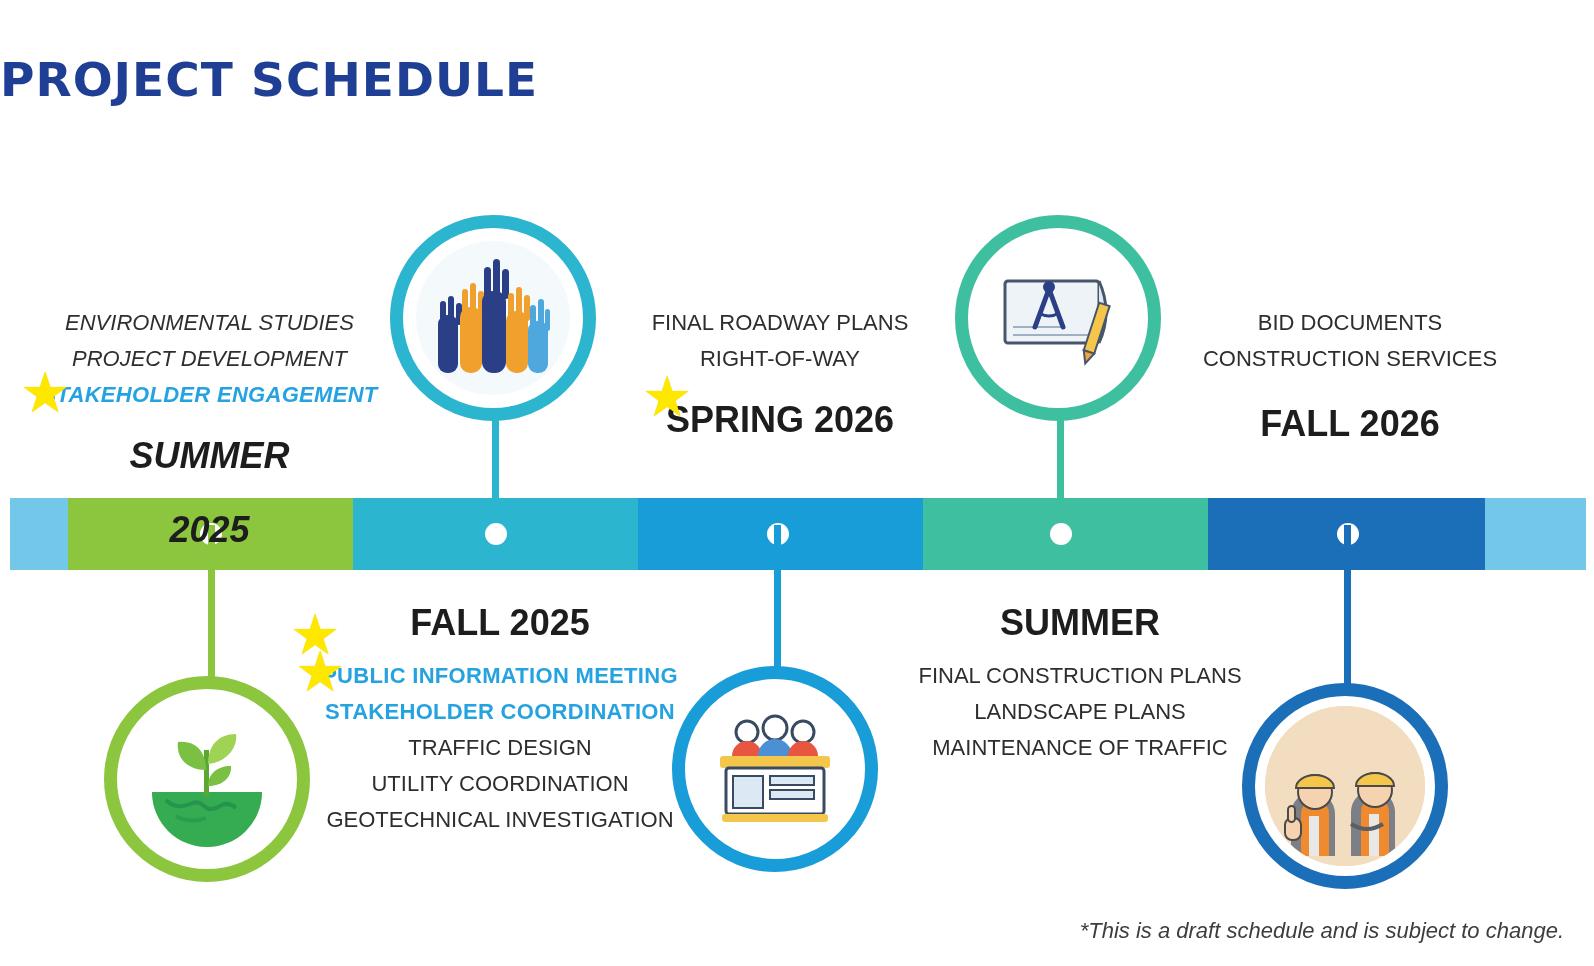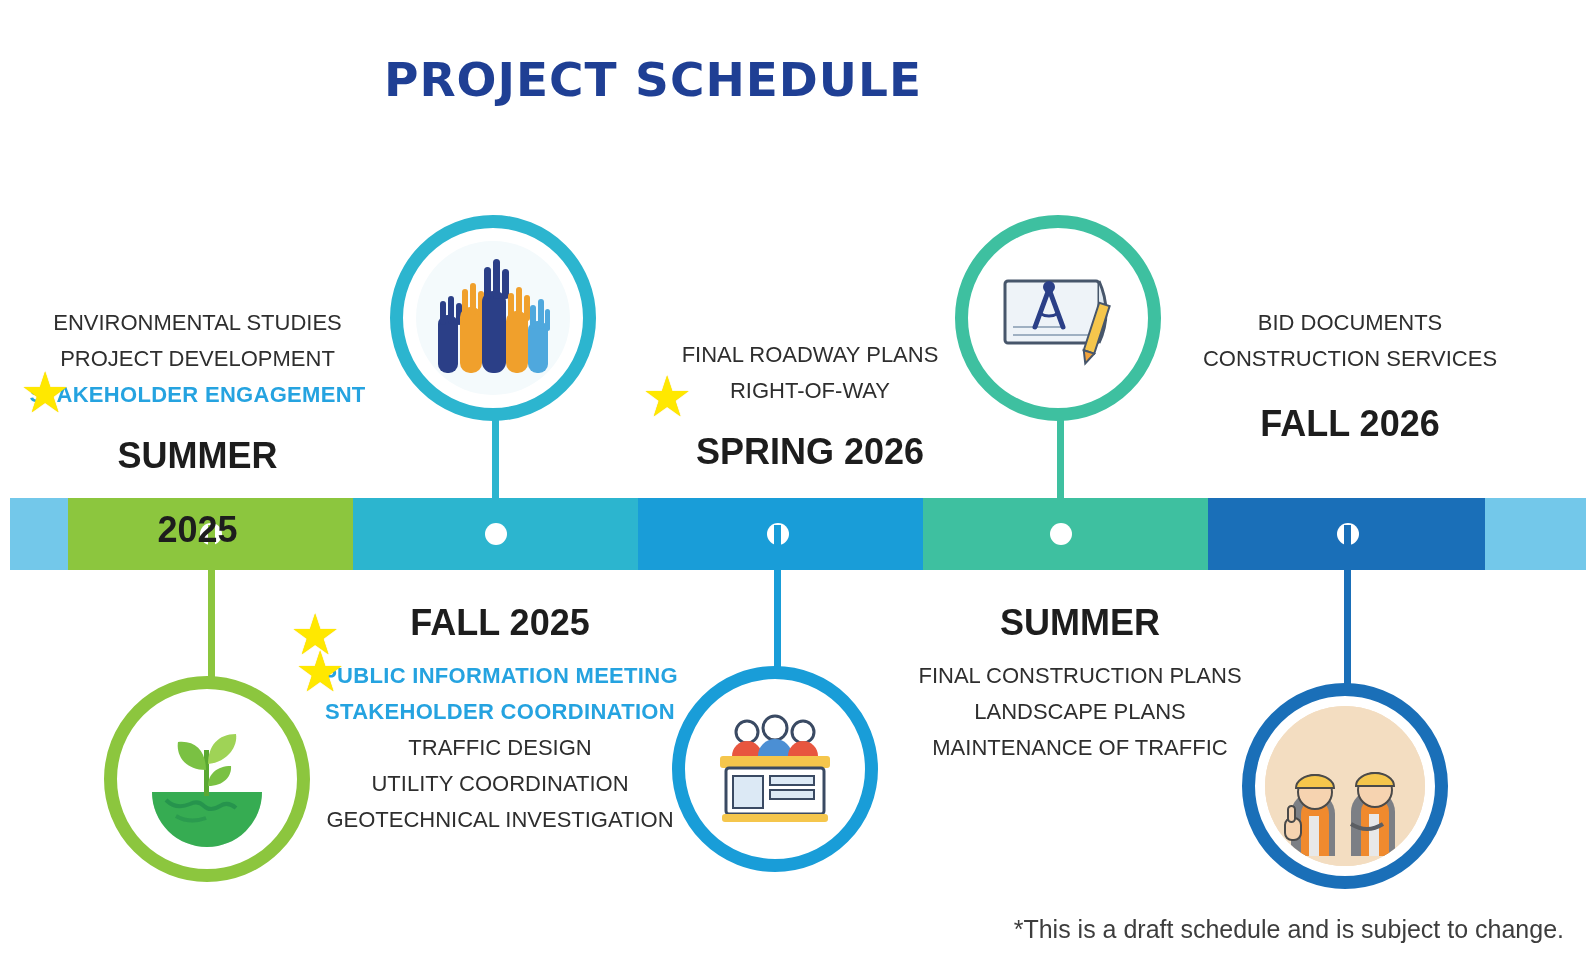--- a/index.html
+++ b/index.html
@@ -14,21 +14,20 @@
     font-family: "Liberation Sans", sans-serif;
     overflow: hidden;
   }
 
   
   #page-title {
     position: absolute;
     top: 52px;
     left: 0;
     width: 1306px;
-    text-align: center;
     font-size: 47px;
     font-weight: bold;
     letter-spacing: 1px;
     color: #1f3f94;
     font-family: "DejaVu Sans", sans-serif;
   }
 
   
   #timeline-bar {
     position: absolute;
@@ -155,36 +154,37 @@
     width: 54px;
     height: 54px;
     color: #ffe800;
     font-size: 56px;
     line-height: 54px;
     text-align: center;
     text-shadow: 0 0 1px #f2c200;
   }
 
   
-  #block-1 { left: 20px; top: 305px; width: 355px; }
+  #block-1 { left: 32px; top: 305px; width: 355px; font-style: italic; }
   
   #block-2 { left: 300px; top: 570px; width: 400px; }
   
-  #block-3 { left: 640px; top: 305px; width: 340px; margin-top: 32px; }
+  #block-3 { left: 610px; top: 305px; width: 340px; }
   
   #block-4 { left: 880px; top: 570px; width: 400px; }
   
   #block-5 { left: 1160px; top: 305px; width: 380px; }
 
   
   #footnote {
     position: absolute;
     right: 30px;
     bottom: 22px;
-    font-size: 25px;
+    font-style: italic;
+    font-size: 22px;
     color: #3d3d3d;
     font-family: "Liberation Sans", sans-serif;
   }
 </style>
 </head>
 <body>
 
 <div id="page-title">PROJECT SCHEDULE</div>
 
 <div id="timeline-bar">

